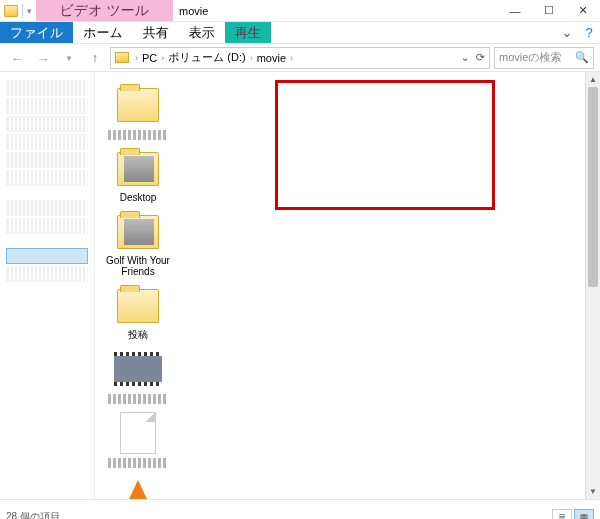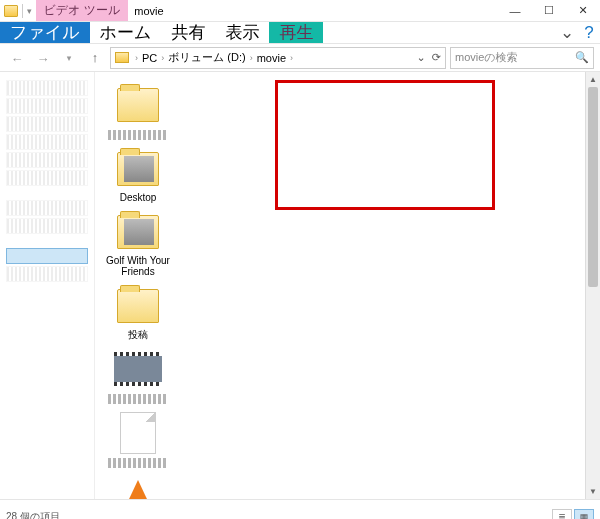--- a/index.html
+++ b/index.html
@@ -3,41 +3,41 @@
 <meta charset="utf-8">
 <style>
 * { box-sizing: border-box; margin: 0; padding: 0; font-family: "Segoe UI", Meiryo, sans-serif; }
 body { width: 600px; height: 519px; background: #fff; overflow: hidden; font-size: 11px; color: #000; }
 
 .titlebar { height: 22px; display: flex; align-items: stretch; background: #fff; border-bottom: 1px solid #e5e5e5; }
 .titlebar .qat { display: flex; align-items: center; padding: 0 4px; gap: 4px; }
 .titlebar .qat .folder-icon { width: 14px; height: 12px; background: linear-gradient(#ffe9a6,#f7c849); border: 1px solid #d6a92b; border-radius: 1px; }
 .titlebar .qat .divider { width: 1px; height: 14px; background: #ccc; }
 .titlebar .title-group { flex: 1; display: flex; align-items: center; gap: 6px; }
-.titlebar .context-tab { background: #f7b9d9; color: #6b3052; padding: 1px 8px; height: 100%; display: flex; align-items: center; font-size: 12px; }
+.titlebar .context-tab { background: #f7b9d9; color: #6b3052; padding: 1px 24px; height: 100%; display: flex; align-items: center; font-size: 14px; }
 .titlebar .title-text { font-size: 11px; }
 .winbtns { display: flex; }
 .winbtn { width: 34px; display: flex; align-items: center; justify-content: center; color: #333; }
 
-.ribbon-tabs { height: 22px; display: flex; align-items: center; border-bottom: 1px solid #e5e5e5; font-size: 17px; }
+.ribbon-tabs { height: 22px; display: flex; align-items: center; border-bottom: 1px solid #e5e5e5; font-size: 13px; }
 .ribbon-tabs .tab { padding: 0 10px; height: 100%; display: flex; align-items: center; }
 .ribbon-tabs .tab.file { background: #1979ca; color: #fff; }
 .ribbon-tabs .tab.context { background: #14b8a6; color: #6b3052; }
 .ribbon-tabs .spacer { flex: 1; }
 .ribbon-tabs .chev, .ribbon-tabs .help { width: 22px; text-align: center; color: #555; }
 
 .navbar { height: 28px; display: flex; align-items: center; gap: 4px; padding: 2px 6px; border-bottom: 1px solid #e5e5e5; }
 .nav-arrow { width: 22px; height: 22px; border-radius: 2px; display: flex; align-items: center; justify-content: center; color: #999; font-size: 13px; }
 .nav-arrow.enabled { color: #555; }
 .addr { flex: 1; height: 22px; border: 1px solid #ccc; display: flex; align-items: center; padding: 0 4px; gap: 2px; font-size: 11px; }
 .addr .folder-icon { width: 14px; height: 11px; background: linear-gradient(#ffe9a6,#f7c849); border: 1px solid #d6a92b; margin-right: 4px; }
 .addr .crumb { padding: 0 2px; }
 .addr .sep { color: #888; font-size: 9px; }
 .addr .refresh { margin-left: auto; color: #555; }
-.searchbox { width: 144px; height: 22px; border: 1px solid #ccc; display: flex; align-items: center; padding: 0 4px; color: #888; font-size: 11px; }
+.searchbox { width: 100px; height: 22px; border: 1px solid #ccc; display: flex; align-items: center; padding: 0 4px; color: #888; font-size: 11px; }
 .searchbox .sicon { margin-left: auto; }
 
 .body { display: flex; height: calc(519px - 22px - 22px - 28px - 20px); }
 .navpane { width: 95px; border-right: 1px solid #eee; padding: 6px 2px; overflow: hidden; }
 .navitem { height: 16px; margin: 2px 4px; border: 1px solid #eee; background: repeating-linear-gradient(90deg,#ddd,#ddd 2px,#fff 2px,#fff 4px); opacity:0.5; }
 .navitem.sel { background:#cde6f7; border-color:#7fb7e0; opacity:1; }
 .navspace { height: 10px; }
 
 .content { flex: 1; position: relative; overflow: auto; padding: 10px 6px; }
 .grid { display: flex; flex-wrap: wrap; gap: 4px 0; flex-direction: column; }

